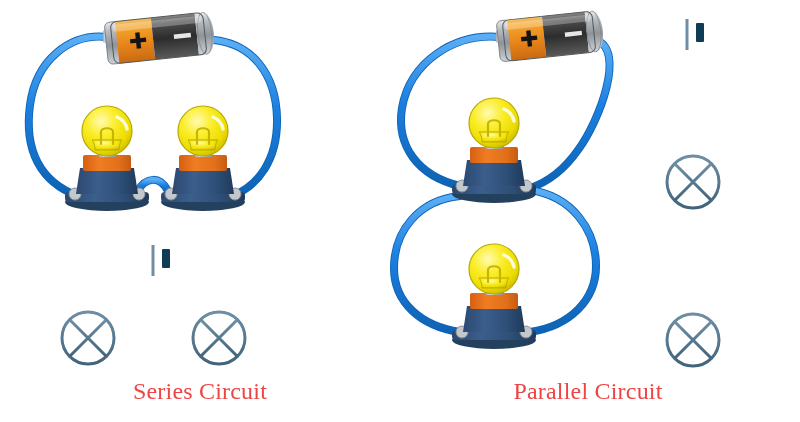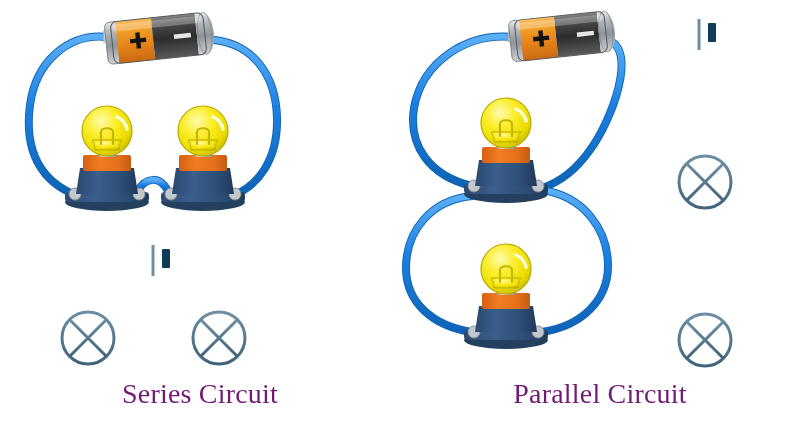--- a/index.html
+++ b/index.html
@@ -18,37 +18,37 @@
     width: 800px;
     height: 422px;
     background: #ffffff;
   }
   .panel {
     position: absolute;
     top: 0;
     height: 422px;
   }
   #series-panel  { left: 0px;   width: 400px; }
-  #parallel-panel{ left: 400px; width: 400px; }
+  #parallel-panel{ left: 388px; width: 400px; }
 
   .svg-layer {
     position: absolute;
     left: 0;
     top: 0;
     width: 400px;
     height: 422px;
   }
 
   .caption {
     position: absolute;
     width: 400px;
     text-align: center;
     font-family: "Liberation Serif", serif;
-    font-size: 28px;
-    color: #701a75;
+    font-size: 24px;
+    color: #ef4444;
     letter-spacing: 0.2px;
     white-space: nowrap;
   }
   #series-caption   { top: 378px; left: 0px; }
   #parallel-caption { top: 378px; left: 0px; }
 </style>
 </head>
 <body>
 
 <div id="stage">

